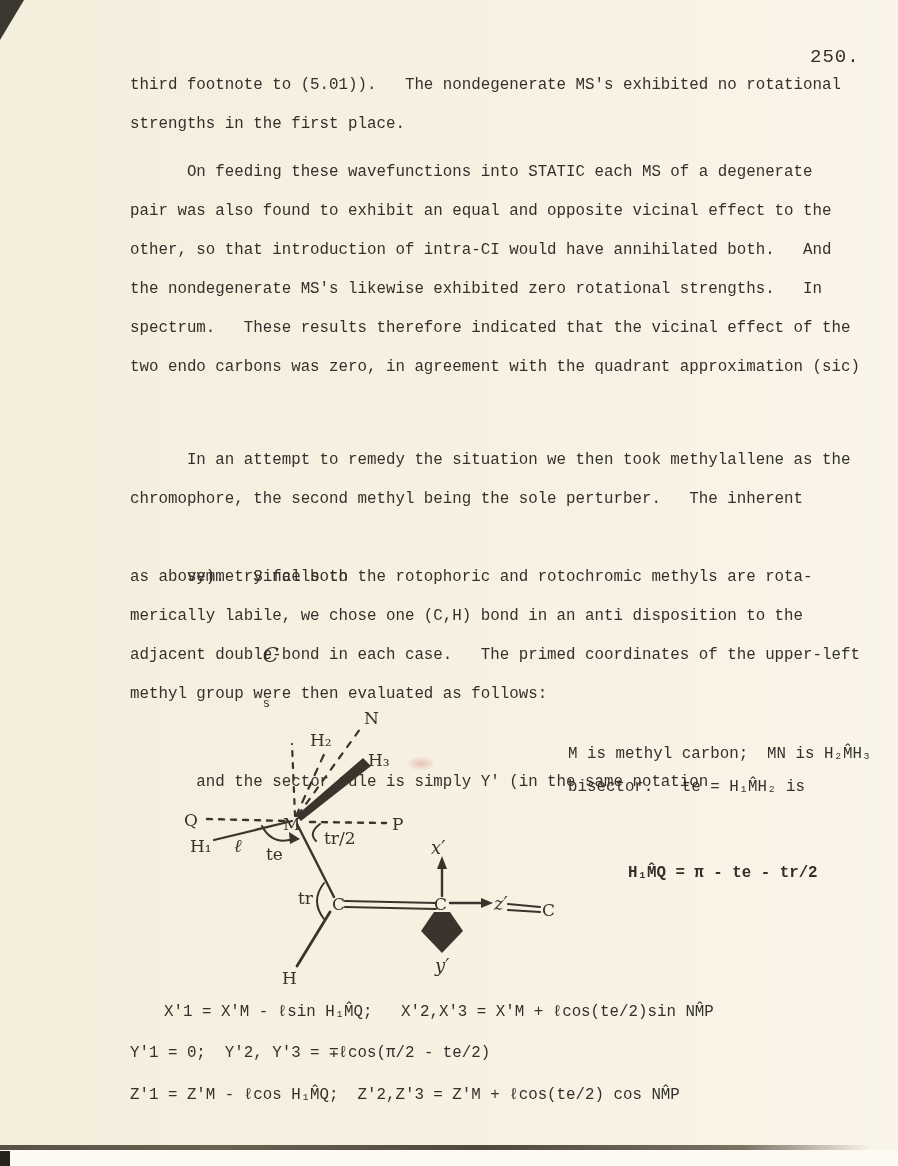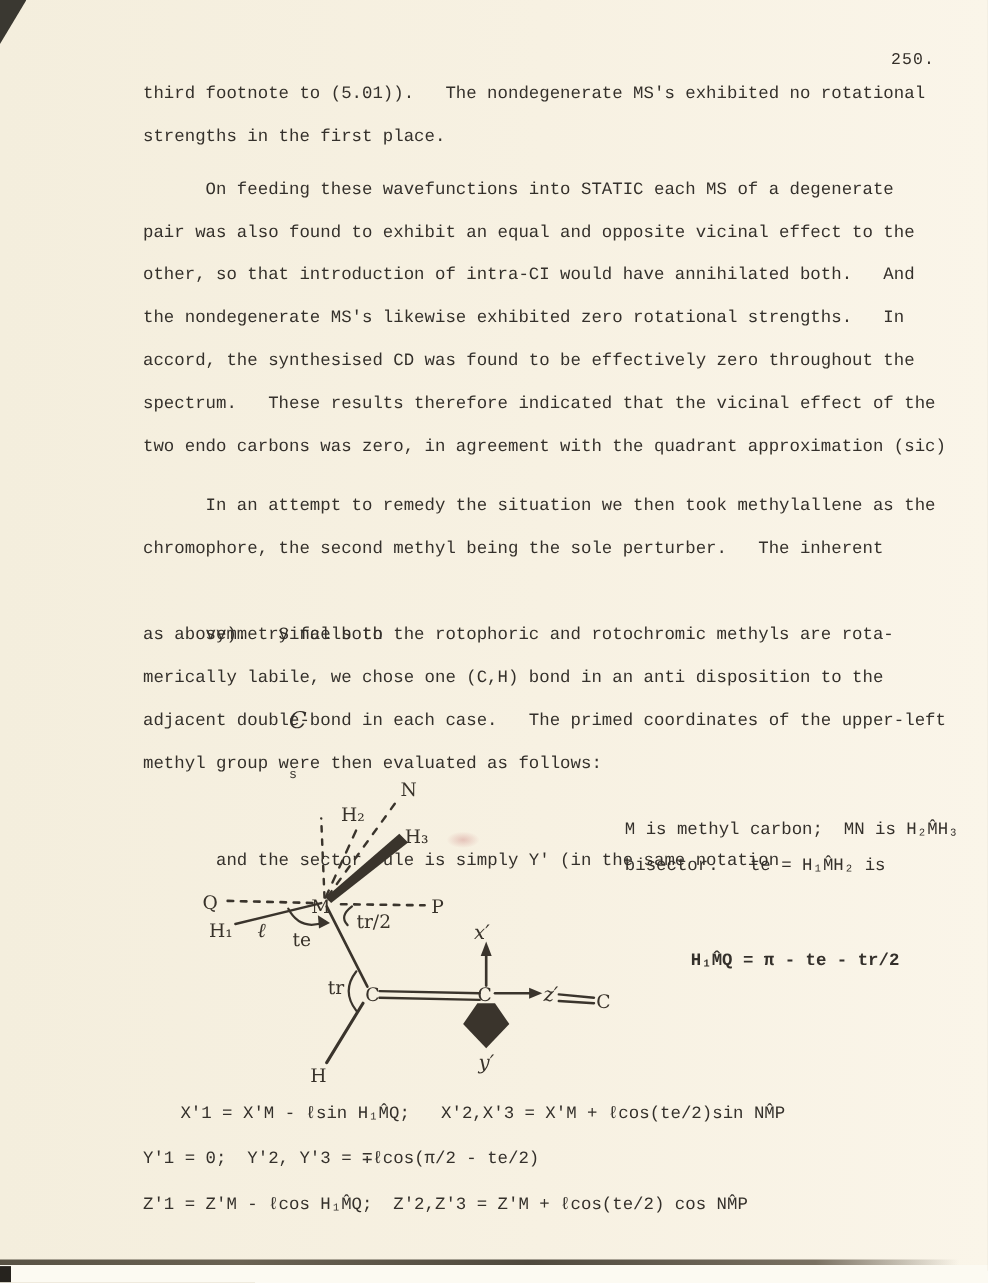--- a/index.html
+++ b/index.html
@@ -10,21 +10,21 @@
     color:#35302a;
   }
   .tline {
     white-space:pre; font-size:15.8px; height:39px; line-height:39px;
     color:#34302b;
   }
   .para { position:absolute; left:130px; }
   .p1 { top:66px; }
   .p2 { top:153px; }
   .p3 { top:441px; }
-  .page-number { position:absolute; left:810px; top:46px; font-size:15px; letter-spacing:1px; }
+  .page-number { position:absolute; left:810px; top:46px; font-size:19px; letter-spacing:1px; }
   .side-note { position:absolute; left:568px; top:738px; }
   .side-note .tline { height:33px; line-height:33px; }
   .note-eqs { position:absolute; left:628px; top:858px; }
   .note-eqs .tline { height:30px; line-height:30px;font-weight:bold; }
   .beq { position:absolute; left:130px; }
   .beq1 { top:993px;margin-left:34px; } .beq2 { top:1034px; } .beq3 { top:1076px; }
   
   .cs-sym { display:inline-block; }
   .cs-c { font-family:"DejaVu Serif",serif; font-style:italic; font-size:21px; }
   .cs-s { font-size:12px; vertical-align:-6px; }
@@ -55,21 +55,20 @@
   <div class="para p1">
     <div class="tline">third footnote to (5.01)).   The nondegenerate MS's exhibited no rotational</div>
     <div class="tline">strengths in the first place.</div>
   </div>
 
   <div class="para p2">
     <div class="tline">      On feeding these wavefunctions into STATIC each MS of a degenerate</div>
     <div class="tline">pair was also found to exhibit an equal and opposite vicinal effect to the</div>
     <div class="tline">other, so that introduction of intra-CI would have annihilated both.   And</div>
     <div class="tline">the nondegenerate MS's likewise exhibited zero rotational strengths.   In</div>
-    <div class="tline">accord, the synthesised CD was found to be effectively zero throughout the</div>
     <div class="tline">spectrum.   These results therefore indicated that the vicinal effect of the</div>
     <div class="tline">two endo carbons was zero, in agreement with the quadrant approximation (sic)</div>
   </div>
 
   <div class="para p3">
     <div class="tline">      In an attempt to remedy the situation we then took methylallene as the</div>
     <div class="tline">chromophore, the second methyl being the sole perturber.   The inherent</div>
     <div class="tline">
       <span>symmetry falls to </span>
       <span class="cs-sym">

